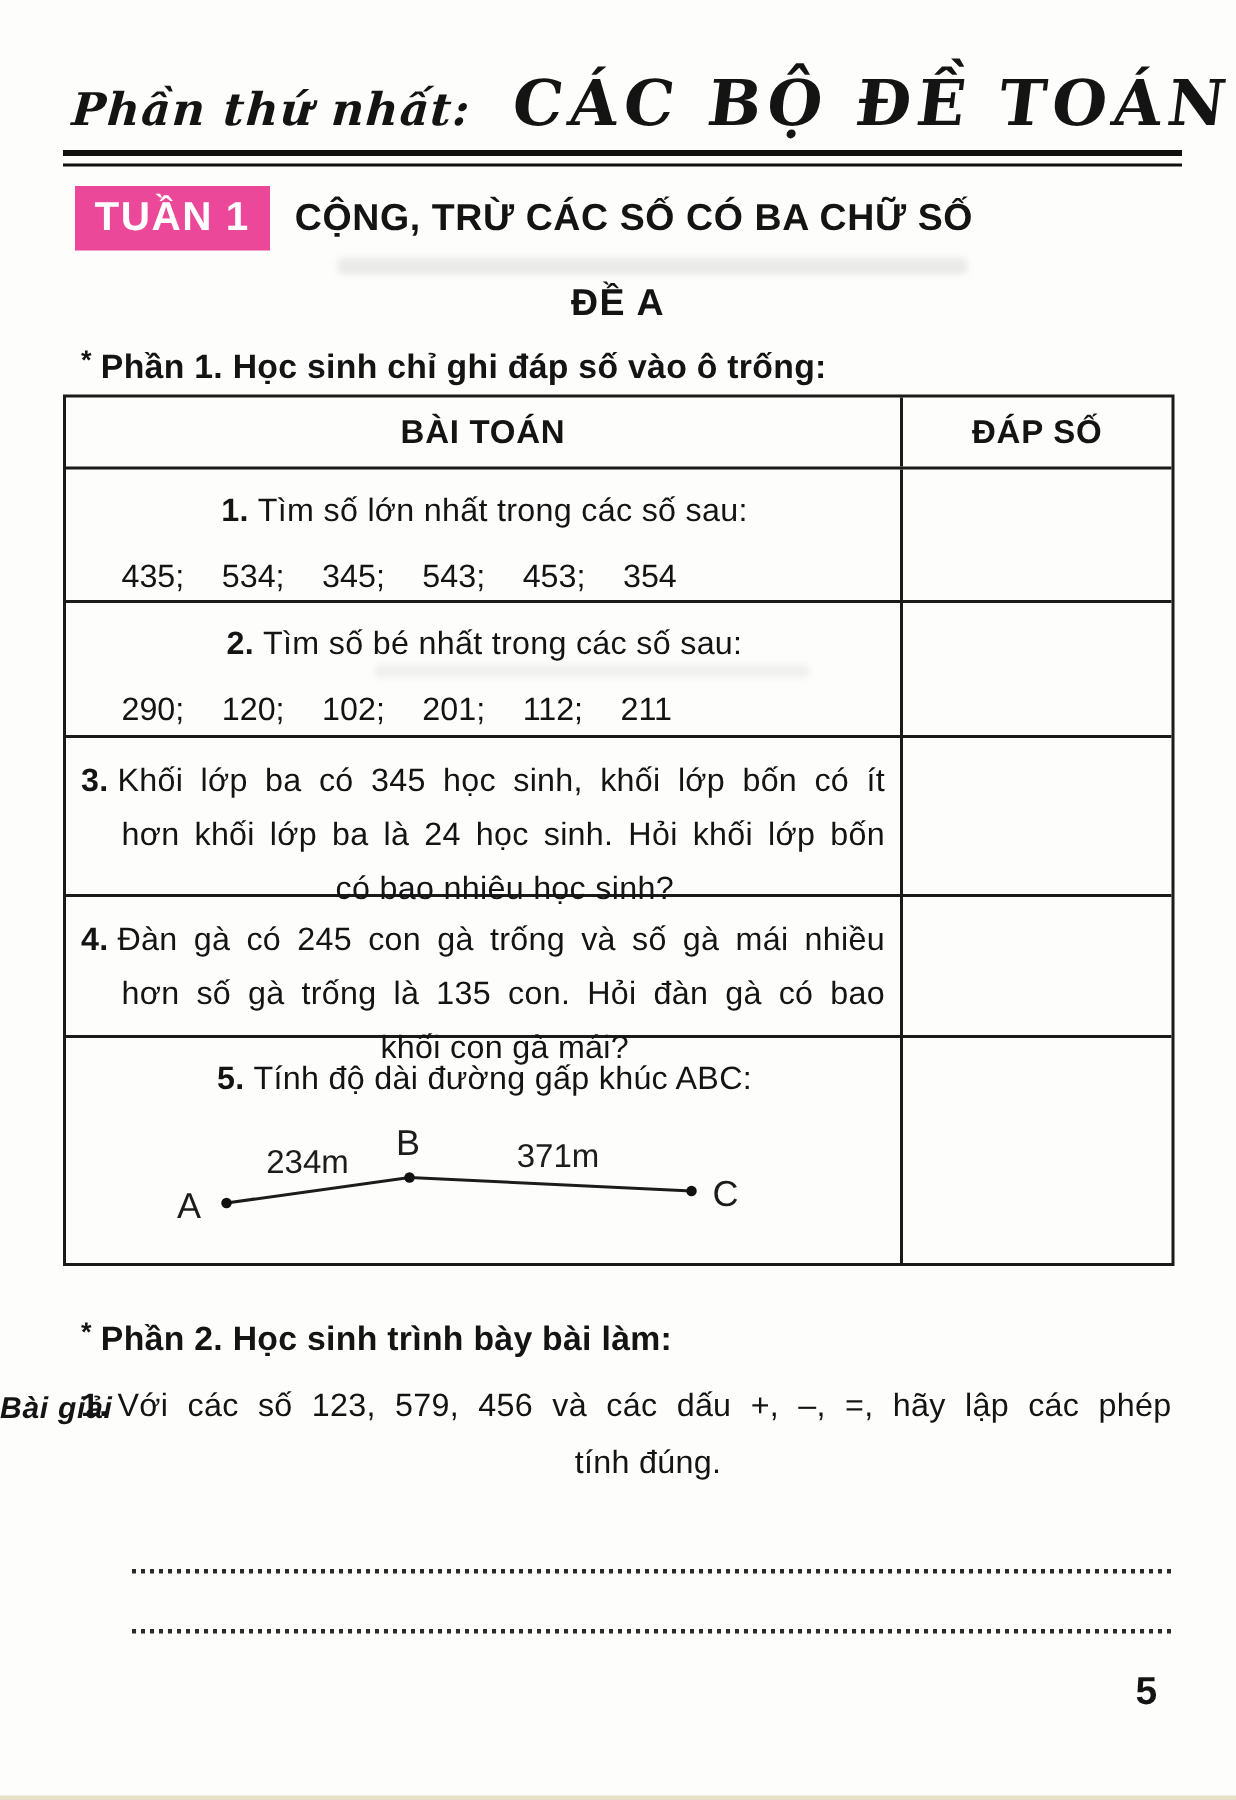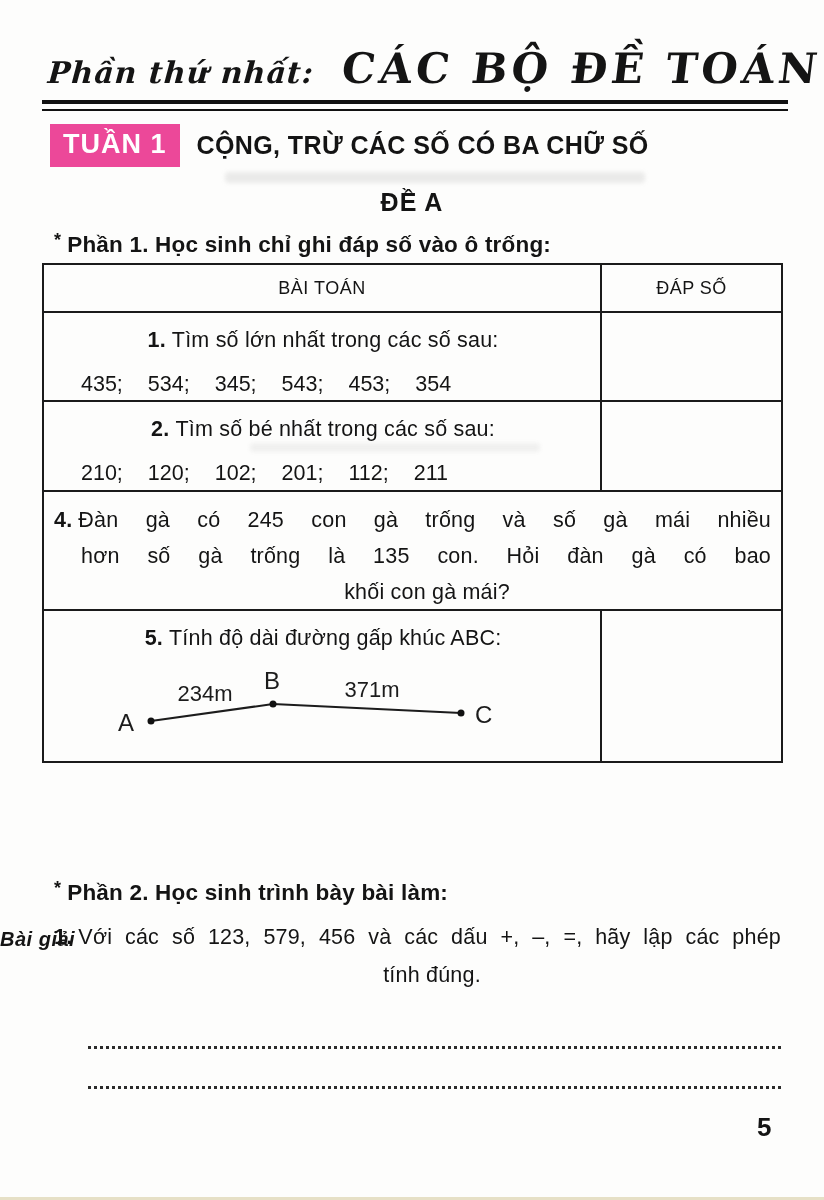--- a/index.html
+++ b/index.html
@@ -36,23 +36,23 @@
   .p1{top:230px;left:54px;}
   .p2{top:878px;left:54px;}
   .star{font-size:18px;vertical-align:6px;margin-right:6px;font-weight:bold;}
   
   .tbl{position:absolute;top:263px;left:42px;width:741px;border:2px solid #1b1b1b;box-sizing:border-box;}
   .trow{display:flex;box-sizing:border-box;}
   .trow + .trow{border-top:2px solid #1b1b1b;}
   .pcell{flex:0 0 556px;box-sizing:border-box;position:relative;padding:10px 8px 0 10px;}
   .acell{flex:1;border-left:2px solid #1b1b1b;box-sizing:border-box;}
   .thead .pcell,.thead .acell{display:flex;align-items:center;justify-content:center;
-    font-weight:normal;font-size:18px;letter-spacing:.5px;padding:0;}
+    font-weight:bold;font-size:22px;letter-spacing:.5px;padding:0;}
   .h46{height:46px;} .h89{height:89px;} .h90{height:90px;}
-  .h106{height:106px;} .h110{height:119px;flex-direction:column;} .h152{height:152px;}
+  .h106{height:106px;} .h110{height:94px;} .h152{height:152px;}
   .line{font-size:21.5px;line-height:34px;letter-spacing:.2px;text-align:center;}
   .tall .line{line-height:36px;}
   .num{font-weight:bold;margin-right:6px;}
   .just{text-align:justify;text-align-last:justify;padding-right:2px;}
   .cont{padding-left:27px;}
   .numrow{display:flex;gap:25px;padding-left:27px;margin-top:15px;font-size:21.5px;}
   
   .diag{position:absolute;left:56px;top:48px;}
   .diag text{font-family:"Liberation Sans",sans-serif;fill:#1c1c1c;}
   .pt-label{font-size:24px;}
@@ -109,31 +109,39 @@
           <span>354</span>
         </div>
       </div>
       <div class="acell"></div>
     </div>
 
     <div class="trow h90">
       <div class="pcell">
         <div class="line"><span class="num">2.</span><span>Tìm số bé nhất trong các số sau:</span></div>
         <div class="numrow">
-          <span>210;</span>
+          <span>290;</span>
           <span>120;</span>
           <span>102;</span>
           <span>201;</span>
           <span>112;</span>
           <span>211</span>
         </div>
       </div>
       <div class="acell"></div>
     </div>
 
+    <div class="trow h106 tall">
+      <div class="pcell">
+        <div class="line just"><span class="num">3.</span><span>Khối lớp ba có 345 học sinh, khối lớp bốn có ít</span></div>
+        <div class="line just cont">hơn khối lớp ba là 24 học sinh. Hỏi khối lớp bốn</div>
+        <div class="line cont">có bao nhiêu học sinh?</div>
+      </div>
+      <div class="acell"></div>
+    </div>
 
     <div class="trow h110 tall">
       <div class="pcell">
         <div class="line just"><span class="num">4.</span><span>Đàn gà có 245 con gà trống và số gà mái nhiều</span></div>
         <div class="line just cont">hơn số gà trống là 135 con. Hỏi đàn gà có bao</div>
         <div class="line cont">khối con gà mái?</div>
       </div>
       <div class="acell"></div>
     </div>
 

